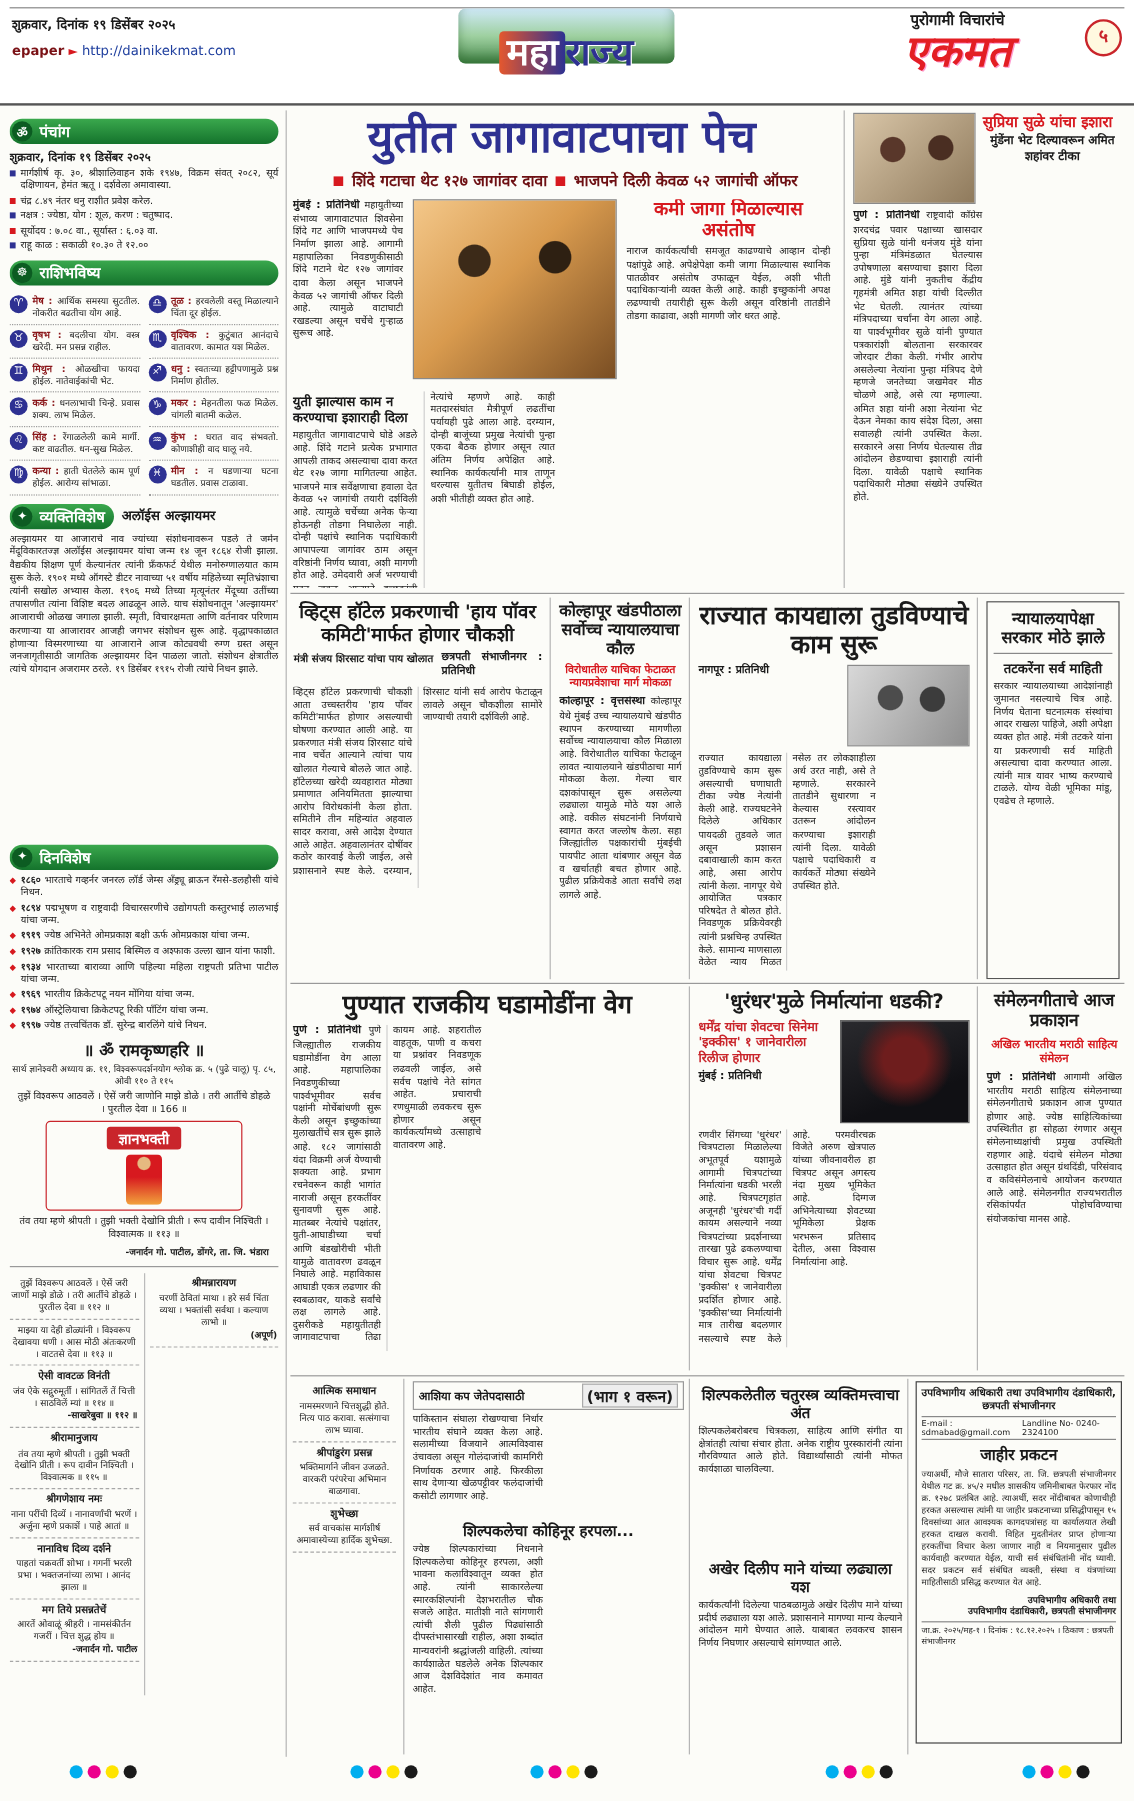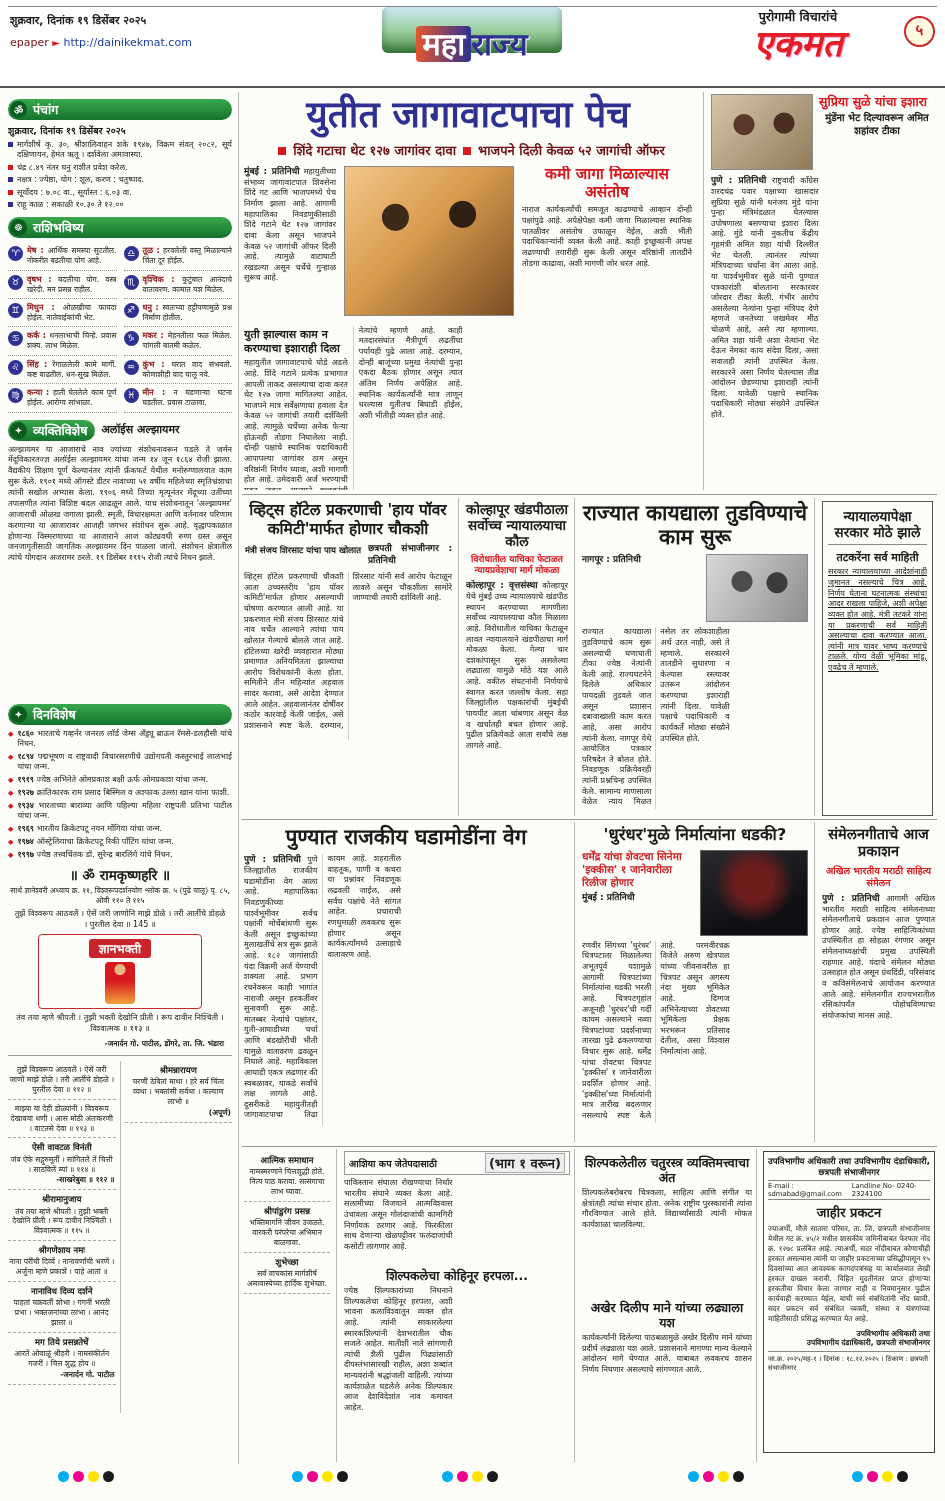--- a/index.html
+++ b/index.html
@@ -5,21 +5,21 @@
   html,body{margin:0;padding:0;background:#e8e8e4;}
   .page{position:relative;width:945px;height:1501px;background:#fcfcf8;overflow:hidden;
         font-family:"DejaVu Sans","Liberation Sans",sans-serif;color:#1a1a1a;margin:0 auto;}
   .abs{position:absolute;box-sizing:border-box;}
   b{font-weight:bold;}
   
   .masthead{left:0;top:0;width:945px;height:88px;border-bottom:2px solid #555;background:#fff;}
   .mh-topline{position:absolute;left:8px;right:8px;top:6px;height:1px;background:#888;}
   .mh-date{position:absolute;left:10px;top:12px;font-size:11px;font-weight:bold;}
   .mh-epaper{position:absolute;left:10px;top:36px;font-size:11px;}
-  .mh-epaper .ep{font-weight:normal;color:#7a1115;}
+  .mh-epaper .ep{font-weight:bold;color:#7a1115;}
   .mh-epaper .arr{color:#d7191f;font-size:10px;}
   .mh-epaper .url{color:#1f3f9e;}
   .mh-logo{position:absolute;left:362px;top:7px;width:220px;height:80px;text-align:center;}
   .logo-img{margin:0 auto;width:180px;height:46px;border-radius:6px;
             background:linear-gradient(180deg,#cfe9f8 0%,#9ed0a0 50%,#4e8f52 100%);
             box-shadow:inset 0 -6px 10px rgba(0,60,0,.35);}
   .logo-text{margin-top:-24px;font-size:31px;font-weight:bold;line-height:1;position:relative;}
   .logo-maha{color:#fff;background:linear-gradient(90deg,#e4572e,#2e3192);padding:0 6px;border-radius:4px;}
   .logo-rajya{color:#2e3192;text-shadow:1px 1px 0 #fff;}
   .mh-right{position:absolute;right:52px;top:8px;text-align:center;width:190px;}
@@ -123,21 +123,21 @@
   .m3-row{display:flex;gap:6px;}
   .m3-photo{flex:0 0 100px;height:66px;border:1px solid #8a8a8a;
      background:radial-gradient(circle at 35% 40%,#4c4c4c 10px,transparent 11px),
                 radial-gradient(circle at 70% 42%,#3c3c3c 10px,transparent 11px),
                 linear-gradient(120deg,#d8d8d8,#8f8f8f);}
   .m3-body{margin-top:5px;column-count:3;column-gap:9px;height:182px;overflow:hidden;column-fill:auto;}
   .m4-box{border:1.5px solid #555;padding:5px;height:100%;box-sizing:border-box;}
   .m4-head{font-size:13.5px;font-weight:bold;text-align:center;line-height:1.2;margin:1px 0 4px;}
   .m4-hr{height:1px;background:#888;margin:4px 0;}
   .m4-sub{font-size:11px;font-weight:bold;text-align:center;margin:3px 0;}
-  .m4-body{height:212px;overflow:hidden;text-decoration:underline;}
+  .m4-body{height:212px;overflow:hidden;}
   
   .lowa{left:242px;top:822px;width:330px;height:320px;padding:3px 4px 0 2px;overflow:hidden;}
   .la-head{font-size:21px;font-weight:bold;text-align:center;line-height:1.15;margin:0 0 5px;}
   .la-body{column-count:4;column-gap:10px;height:272px;overflow:hidden;column-fill:auto;}
   .lowb{left:574px;top:822px;width:238px;height:320px;border-left:1px solid #b5b5b5;
         padding:3px 4px 0 7px;overflow:hidden;}
   .lb-head{font-size:16.5px;font-weight:bold;text-align:center;line-height:1.2;margin:0 0 5px;}
   .lb-row{display:flex;gap:6px;}
   .lb-kick{flex:1;}
   .lb-kicker{color:#c9252b;font-weight:bold;font-size:10.5px;line-height:1.25;}
@@ -333,21 +333,21 @@
         </div>
         <div class="din-item">
           <span class="din-dia">◆</span>
           <span><span class="din-year">१९९७ </span>ज्येष्ठ तत्त्वचिंतक डॉ. सुरेन्द्र बारलिंगे यांचे निधन.</span>
         </div>
       </div>
 
     <div class="ram">
       <div class="ram-title">॥ ॐ रामकृष्णहरि ॥</div>
       <div class="ram-sub">सार्थ ज्ञानेश्वरी अध्याय क्र. ११, विश्वरूपदर्शनयोग श्लोक क्र. ५ (पुढे चालू) पृ. ८५, ओवी ११० ते ११५</div>
-      <div class="ram-verse">तुझें विश्वरूप आठवलें । ऐसें जरी जाणोनि माझे डोळे । तरी आर्तीचे डोहळे । पुरतील देवा ॥ 145 ॥</div>
+      <div class="ram-verse">तुझें विश्वरूप आठवलें । ऐसें जरी जाणोनि माझे डोळे । तरी आर्तीचे डोहळे । पुरतील देवा ॥ 166 ॥</div>
       <div class="ram-adbox">
         <span class="ram-adlabel">ज्ञानभक्ती</span>
         <div class="ram-fig"></div>
       </div>
       <div class="ram-verse">तंव तया म्हणे श्रीपती । तुझी भक्ती देखोनि प्रीती । रूप दावीन निश्चिती । विश्वात्मक ॥ ११३ ॥</div>
       <div class="ram-note">-जनार्दन गो. पाटील, डोंगरे, ता. जि. भंडारा</div>
     </div>
 
     <div class="ads2" id="left-ads">
         <div class="ad">तुझें विश्वरूप आठवलें । ऐसें जरी जाणों माझे डोळे । तरी आर्तीचे डोहळे । पुरतील देवा ॥ ११२ ॥</div>

